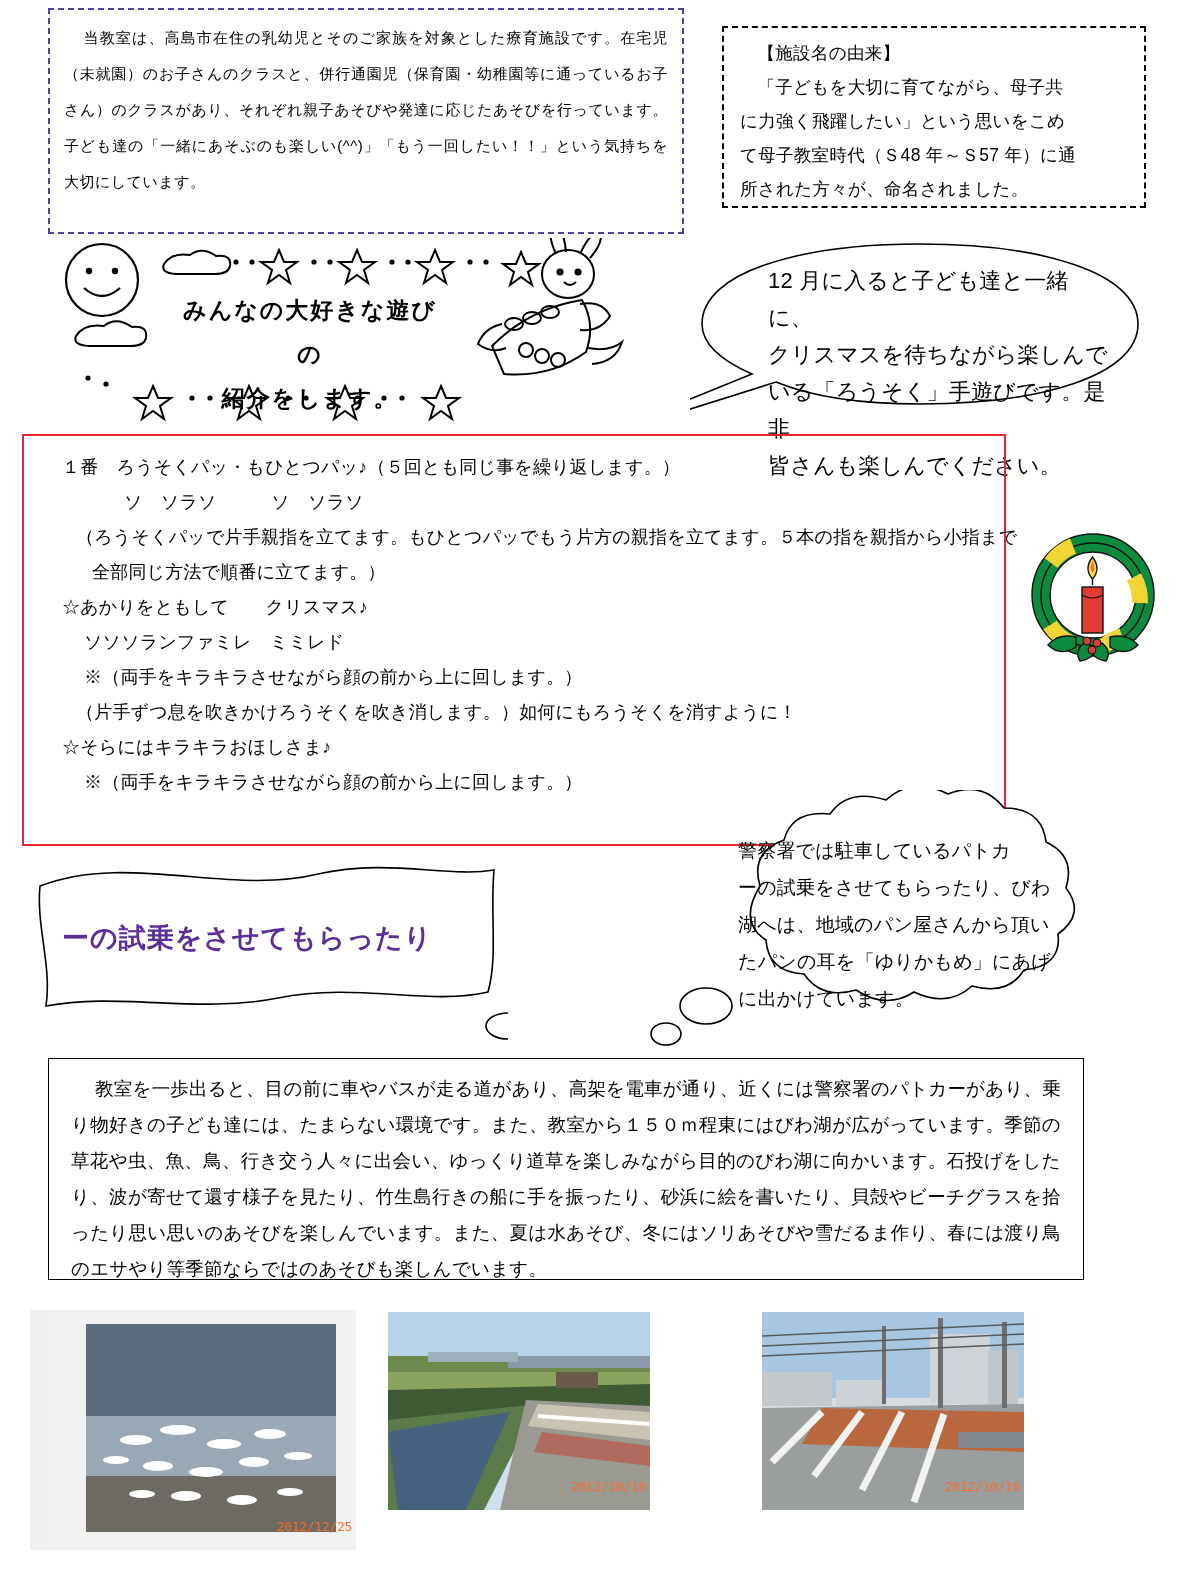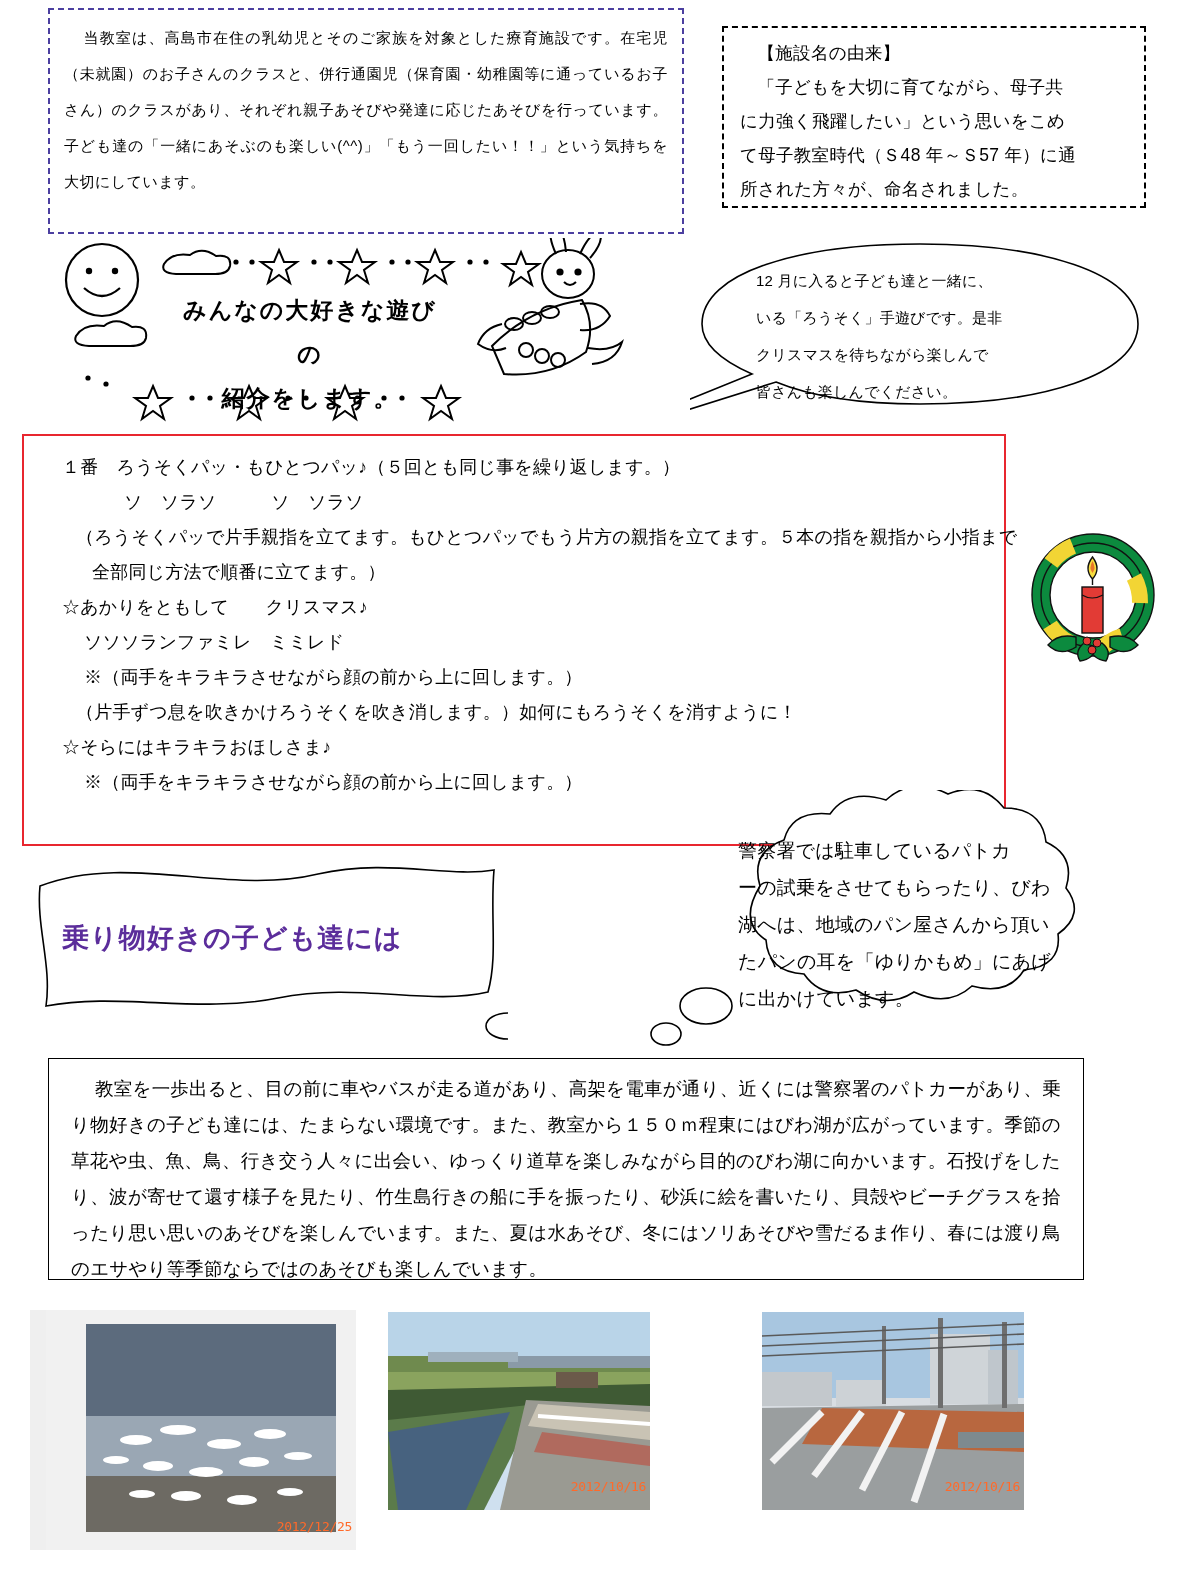--- a/index.html
+++ b/index.html
@@ -74,24 +74,24 @@
 
   
   #bubble-xmas {
     left: 690px;
     top: 238px;
     width: 460px;
     height: 190px;
   }
   #bubble-xmas .txt {
     position: absolute;
-    left: 66px;
+    left: 78px;
     top: 24px;
     width: 340px;
-    font-size: 15px;
+    font-size: 22px;
     line-height: 37px;
     letter-spacing: 0.2px;
   }
 
   
   #song-box {
     left: 22px;
     top: 434px;
     width: 984px;
     height: 412px;
@@ -271,22 +271,22 @@
              C350 6 448 34 448 86
              C448 138 350 166 230 166
              C170 166 120 158 86 144
              L-110 206
              L62 136
              C30 122 12 106 12 86
              C12 34 110 6 230 6 Z" fill="#ffffff" stroke="#000" stroke-width="1.6"></path>
   </svg>
   <div class="txt">
     <div>12 月に入ると子ども達と一緒に、</div>
+    <div>クリスマスを待ちながら楽しんで</div>
     <div>いる「ろうそく」手遊びです。是非</div>
-    <div>クリスマスを待ちながら楽しんで</div>
     <div>皆さんも楽しんでください。</div>
   </div>
 </div>
 
 <div class="abs" id="song-box">
   <div class="ln">１番　ろうそくパッ・もひとつパッ♪（５回とも同じ事を繰り返します。）</div>
   <div class="ln ind2">ソ　ソラソ　　　ソ　ソラソ</div>
   <div class="ln ind1">（ろうそくパッで片手親指を立てます。もひとつパッでもう片方の親指を立てます。５本の指を親指から小指まで</div>
   <div class="ln ind4">全部同じ方法で順番に立てます。）</div>
   <div class="ln">☆あかりをともして　　クリスマス♪</div>
@@ -338,21 +338,21 @@
              C100 -4 200 40 290 18
              C360 2 420 22 466 14
              C462 60 470 100 460 136
              C400 150 330 126 250 142
              C170 158 90 136 18 150
              C24 110 8 70 12 30 Z" fill="#ffffff" stroke="#000" stroke-width="1.6"></path>
     <ellipse cx="480" cy="170" rx="22" ry="13" fill="#fff" stroke="#000" stroke-width="1.6"></ellipse>
     <ellipse cx="521" cy="184" rx="13" ry="8" fill="#fff" stroke="#000" stroke-width="1.6"></ellipse>
   </svg>
 </div>
-<div class="abs" id="banner-text">乗り物好きの子ども達には</div>
+<div class="abs" id="banner-text">ーの試乗をさせてもらったり</div>
 
 <div class="abs" id="cloud">
   <svg width="520" height="270" viewBox="0 0 520 270">
     <path d="M120 96
              q-10 -34 24 -46
              q8 -30 46 -26
              q18 -26 56 -14
              q26 -24 62 -6
              q34 -14 56 14
              q38 0 42 34

